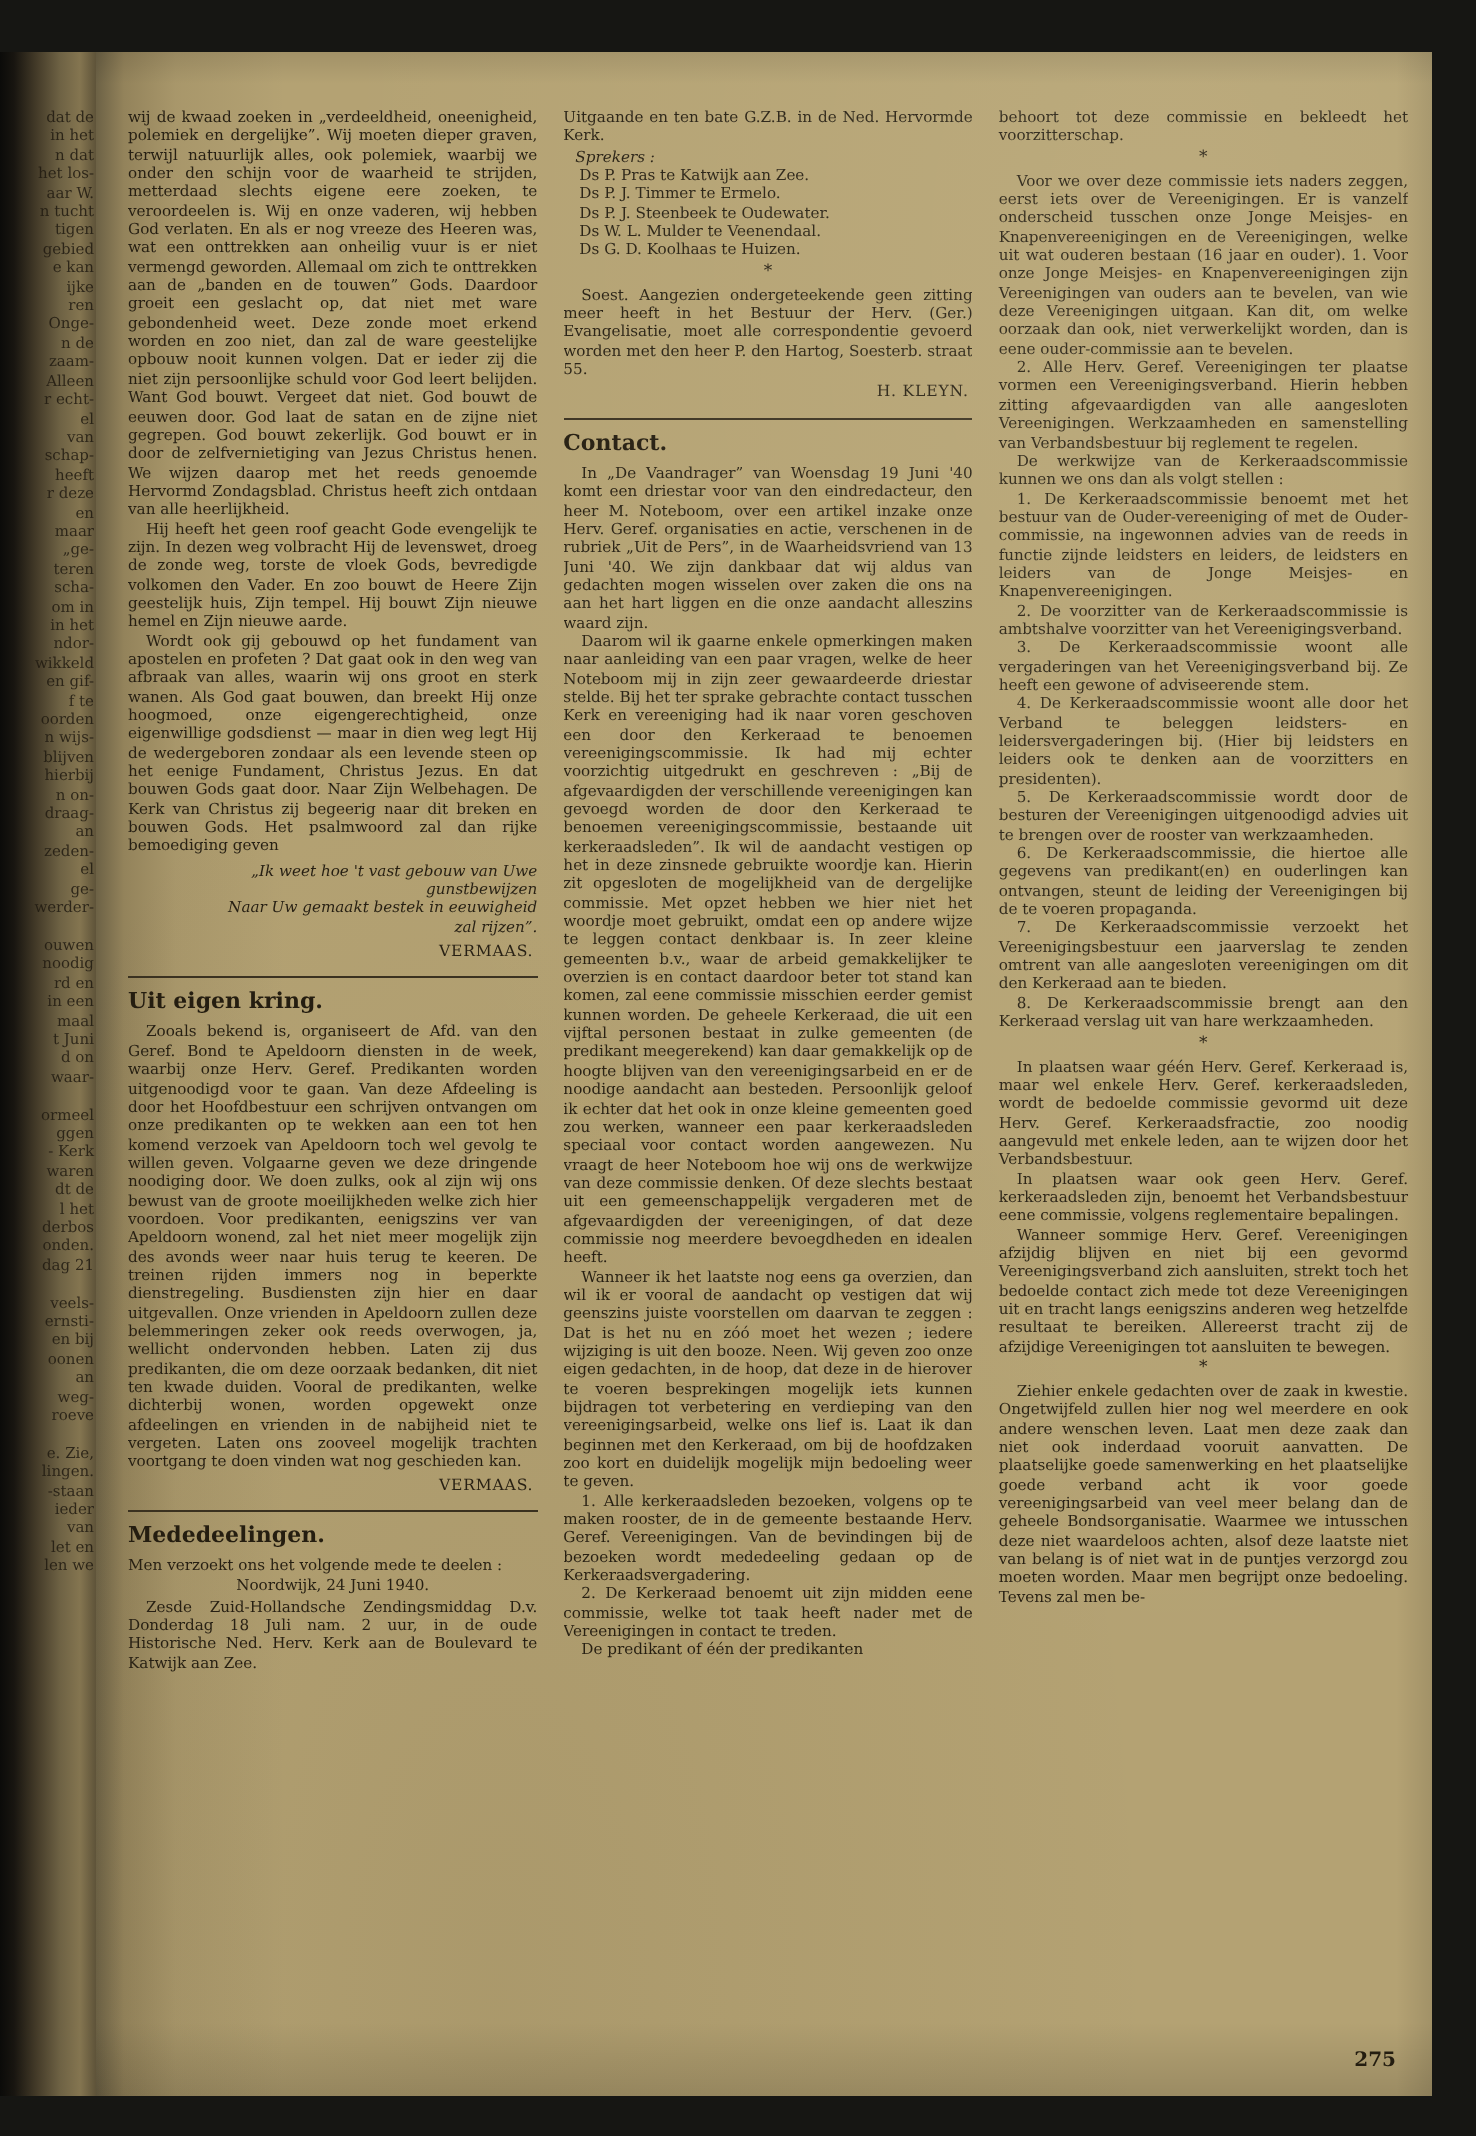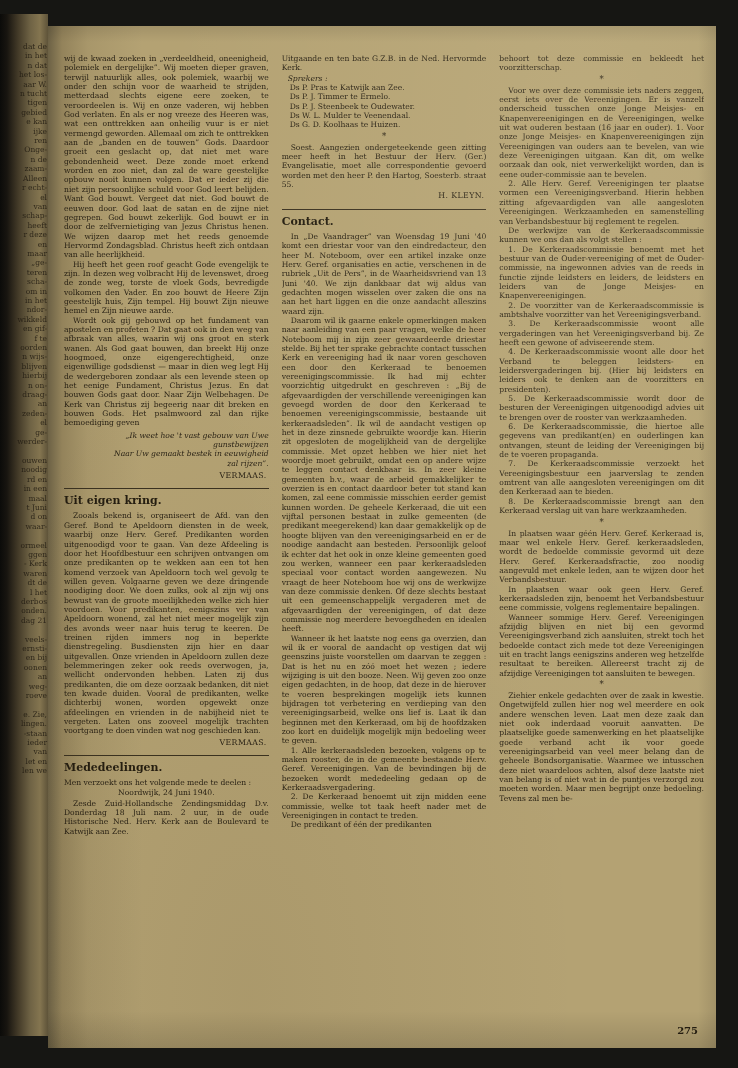--- a/index.html
+++ b/index.html
@@ -4,21 +4,21 @@
 <style>
   html,body{margin:0;padding:0;}
   body{
     width:738px;height:1068px;overflow:hidden;position:relative;
     background:#161613;
     font-family:"DejaVu Serif","Liberation Serif",serif;
   }
   .scan{position:absolute;inset:0;}
   
   .edge-strip{
-    position:absolute;left:0;top:14px;width:48px;height:1022px;
+    position:absolute;left:0;top:26px;width:48px;height:1022px;
     background:linear-gradient(90deg,#0b0b09 0px,#181510 7px,#433a28 18px,#6e6244 30px,#847550 40px,#5e5339 48px);
     overflow:hidden;
   }
   .edge-text{
     position:absolute;top:28px;right:1px;width:44px;
     font-size:7.5px;line-height:9.4px;text-align:right;
     color:rgba(32,26,16,0.85);white-space:pre-line;
   }
   
   .page{

